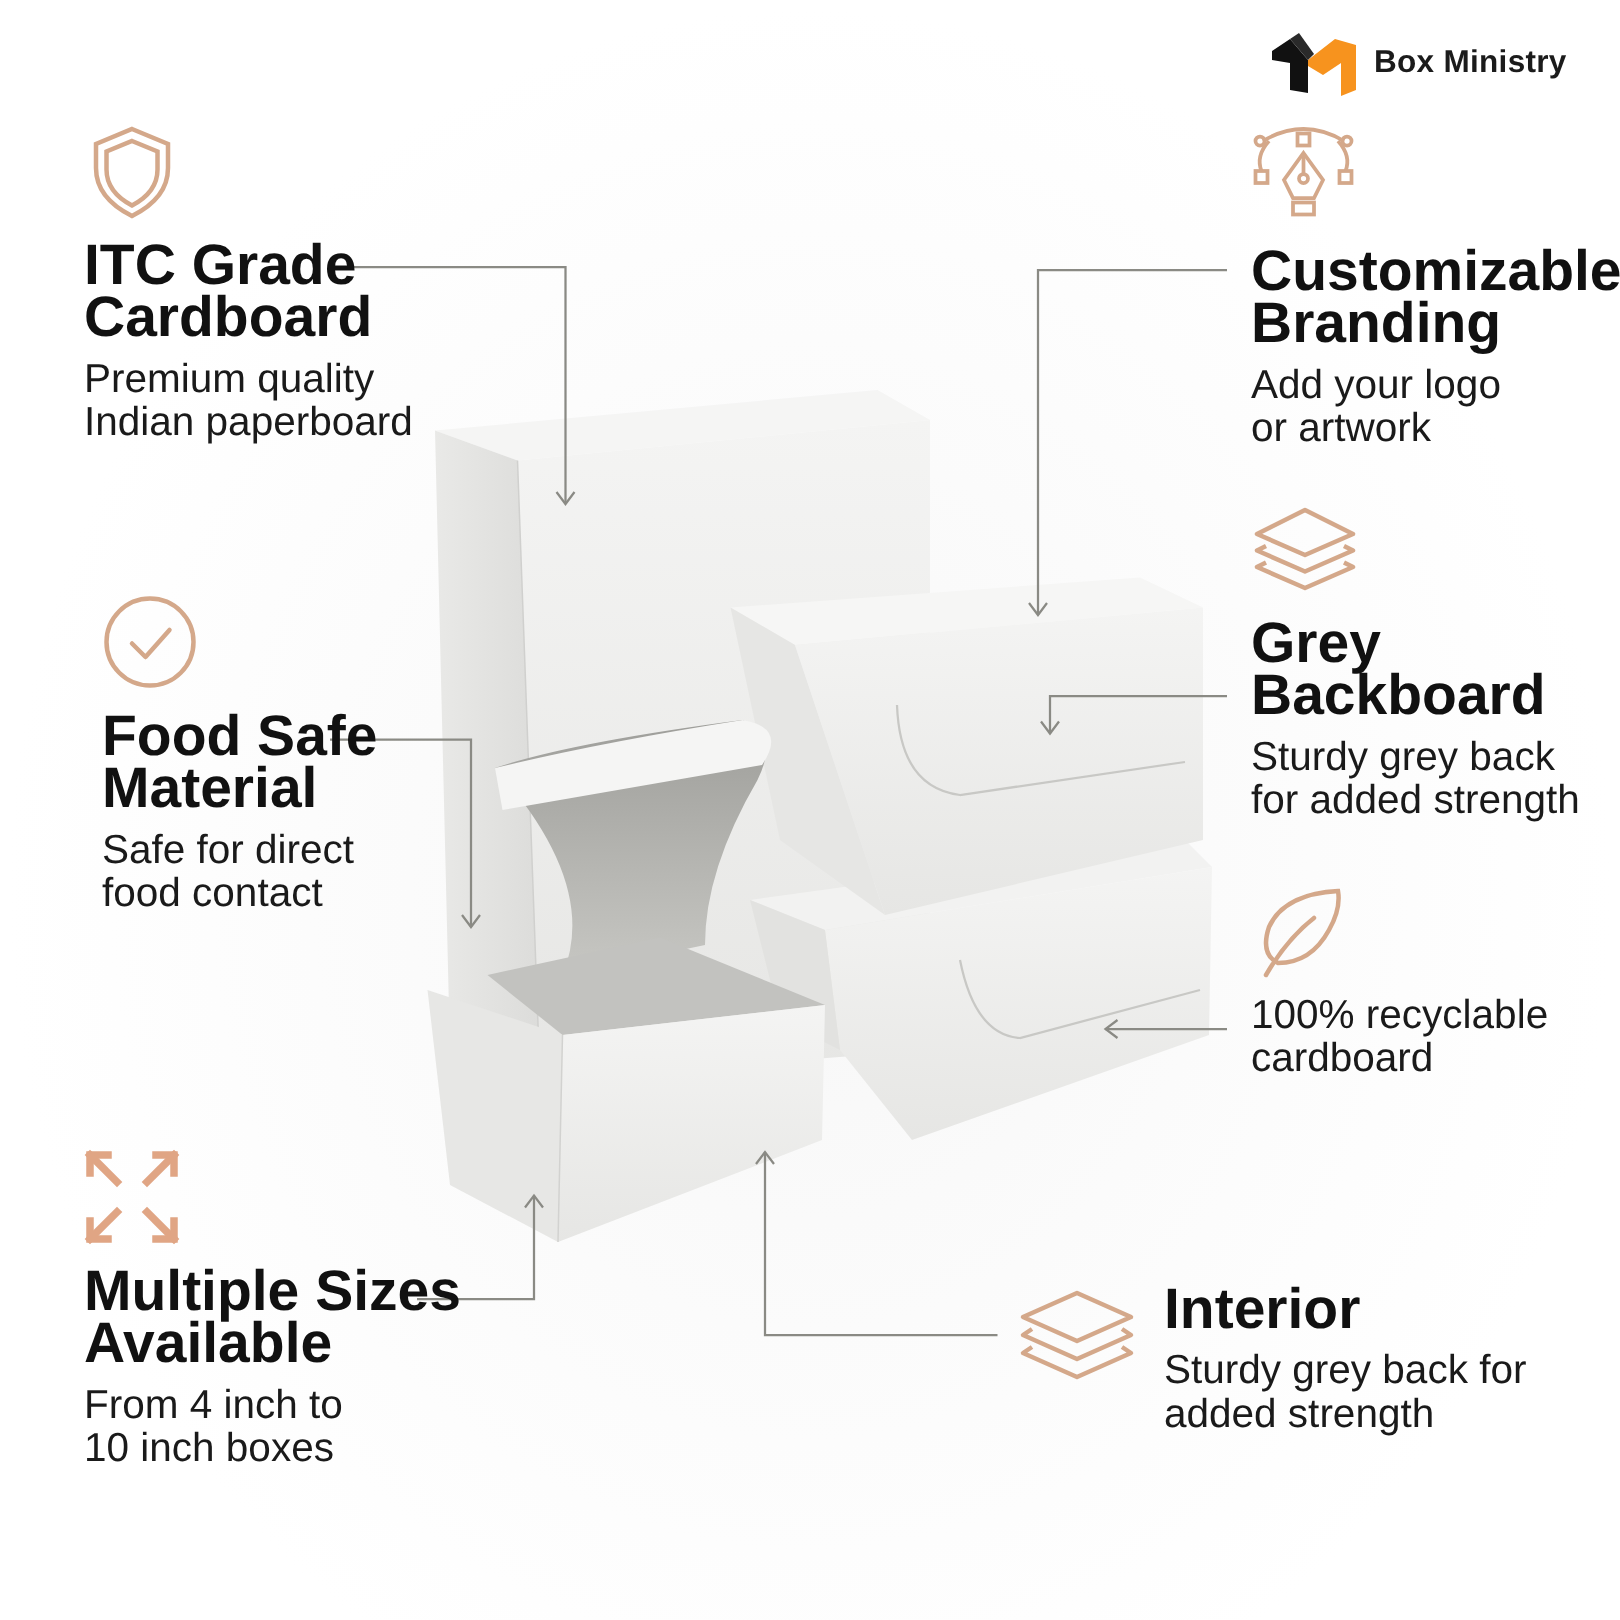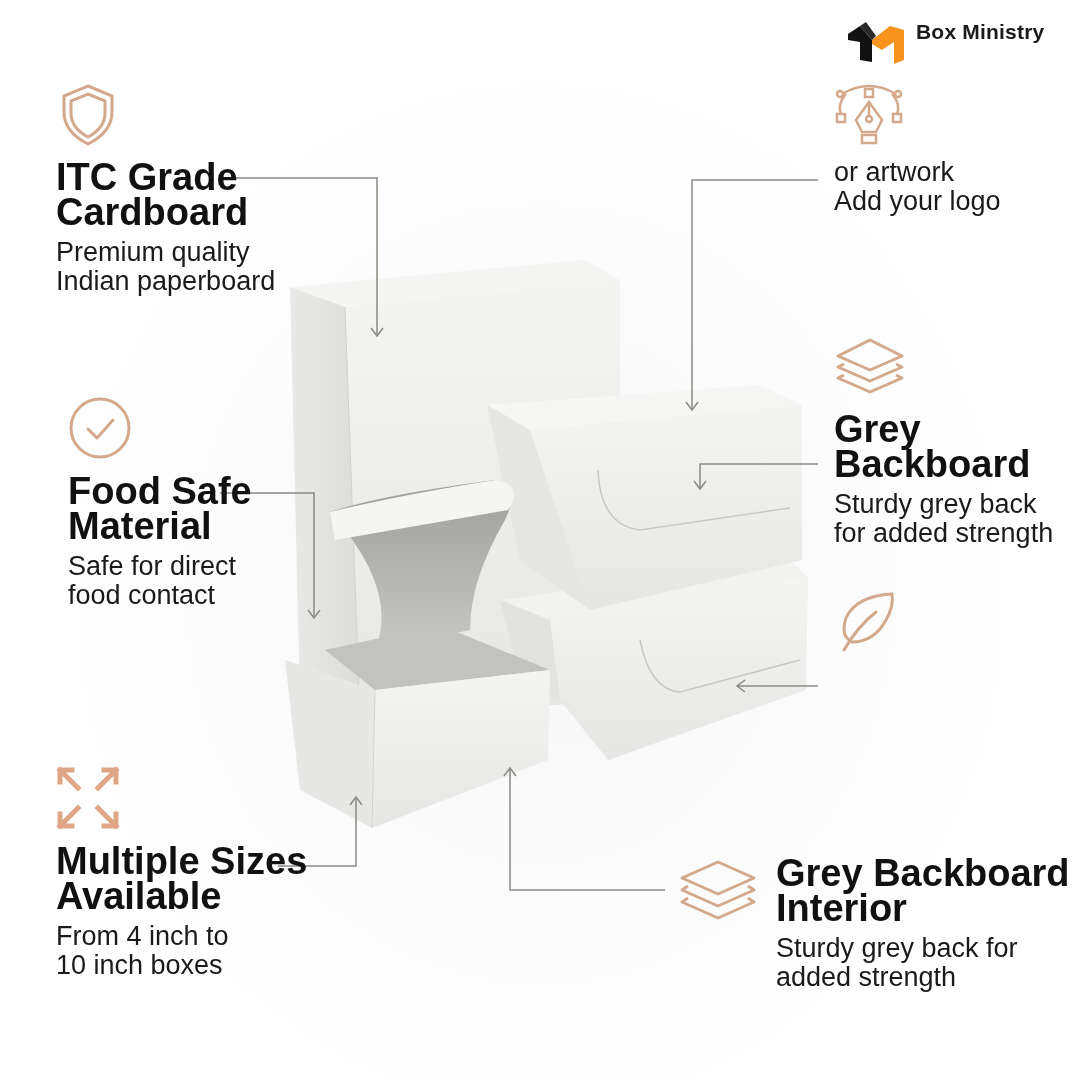--- a/index.html
+++ b/index.html
@@ -1,21 +1,21 @@
 <!DOCTYPE html>
 <html><head>
 <meta charset="utf-8">
 <style>
   html, body { margin:0; padding:0; }
   body { width:1080px; height:1080px; background:#ffffff; position:relative; overflow:hidden;
          font-family:"Liberation Sans", "DejaVu Sans", sans-serif; color:#111; }
   .bg { position:absolute; inset:0; background:radial-gradient(ellipse at 50% 55%, #f7f7f7 0%, #ffffff 70%); }
 
   
-  .logo { position:absolute; left:846px; top:20px; display:flex; gap:8px; }
+  .logo { position:absolute; left:846px; top:20px; display:flex; align-items:center; gap:8px; }
   .logo-text { font-size:21px; font-weight:bold; color:#1b1b1b; letter-spacing:0.2px; }
 
   
   .feat { position:absolute; }
   .feat .icon { width:64px; height:64px; display:block; }
   .feat .title { font-weight:bold; font-size:38px; line-height:35px; color:#111; margin-top:14px; }
   .feat .desc { font-size:27px; line-height:29px; color:#1a1a1a; margin-top:8px; }
   .title span, .desc span { display:block; }
 
   
@@ -174,23 +174,27 @@
       <path d="M12,14 Q3,24 7,34"></path>
         <path d="M58,14 Q67,24 63,34"></path>
       <rect x="3" y="34" width="8" height="8"></rect>
         <rect x="59" y="34" width="8" height="8"></rect>
       <path d="M35,22 L48,40 L42,52 L28,52 L22,40 Z"></path>
       <line x1="35" y1="22" x2="35" y2="36"></line>
       <circle cx="35" cy="39" r="3"></circle>
       <rect x="28" y="55" width="14" height="8"></rect>
     </g>
   </svg>
-  <div class="desc">
+  <div class="title">
+    <span>Customizable</span>
+    <span>Branding</span>
+  </div>
+  <div class="desc">
+    <span>Add your logo</span>
     <span>or artwork</span>
-    <span>Add your logo</span>
   </div>
 </div>
 
 <div class="feat" style="left:834px;top:334px;">
   <svg class="icon" viewBox="0 0 72 64" style="width:72px;height:64px;">
     <g stroke="#d4a88a" stroke-width="3" fill="none" stroke-linejoin="round">
       <polygon points="36,6 68,22 36,36 4,22"></polygon>
       <polyline points="10,30 4,33 36,47 68,33 62,30"></polyline>
       <polyline points="10,41 4,44 36,58 68,44 62,41"></polyline>
     </g>
@@ -205,33 +209,36 @@
   </div>
 </div>
 
 <div class="feat" style="left:834px;top:590px;">
   <svg class="icon" viewBox="0 0 64 64">
     <g stroke="#d4a88a" stroke-width="3" fill="none" stroke-linecap="round">
       <path d="M58,4 Q22,6 12,28 Q6,46 18,52 Q40,52 52,30 Q60,16 58,4 Z"></path>
       <path d="M42,22 Q24,36 10,60"></path>
     </g>
   </svg>
+  <div class="desc">
+    <span>100% recyclable</span>
+    <span>cardboard</span>
+  </div>
 </div>
 
 <div class="feat" style="left:678px;top:856px;">
   <svg class="icon" viewBox="0 0 80 70" style="position:absolute;left:0;top:0;width:80px;height:70px;">
     <g stroke="#d4a88a" stroke-width="3" fill="none" stroke-linejoin="round">
       <polygon points="40,6 76,22 40,38 4,22"></polygon>
       <polyline points="10,30 4,34 40,50 76,34 70,30"></polyline>
       <polyline points="10,42 4,46 40,62 76,46 70,42"></polyline>
     </g>
   </svg>
   <div style="position:absolute;left:98px;top:-14px;width:300px;">
     <div class="title">
-      <span>Grey Backboard</span>
       <span>Interior</span>
     </div>
     <div class="desc">
       <span>Sturdy grey back for</span>
       <span>added strength</span>
     </div>
   </div>
 </div>
 
 </body></html>

